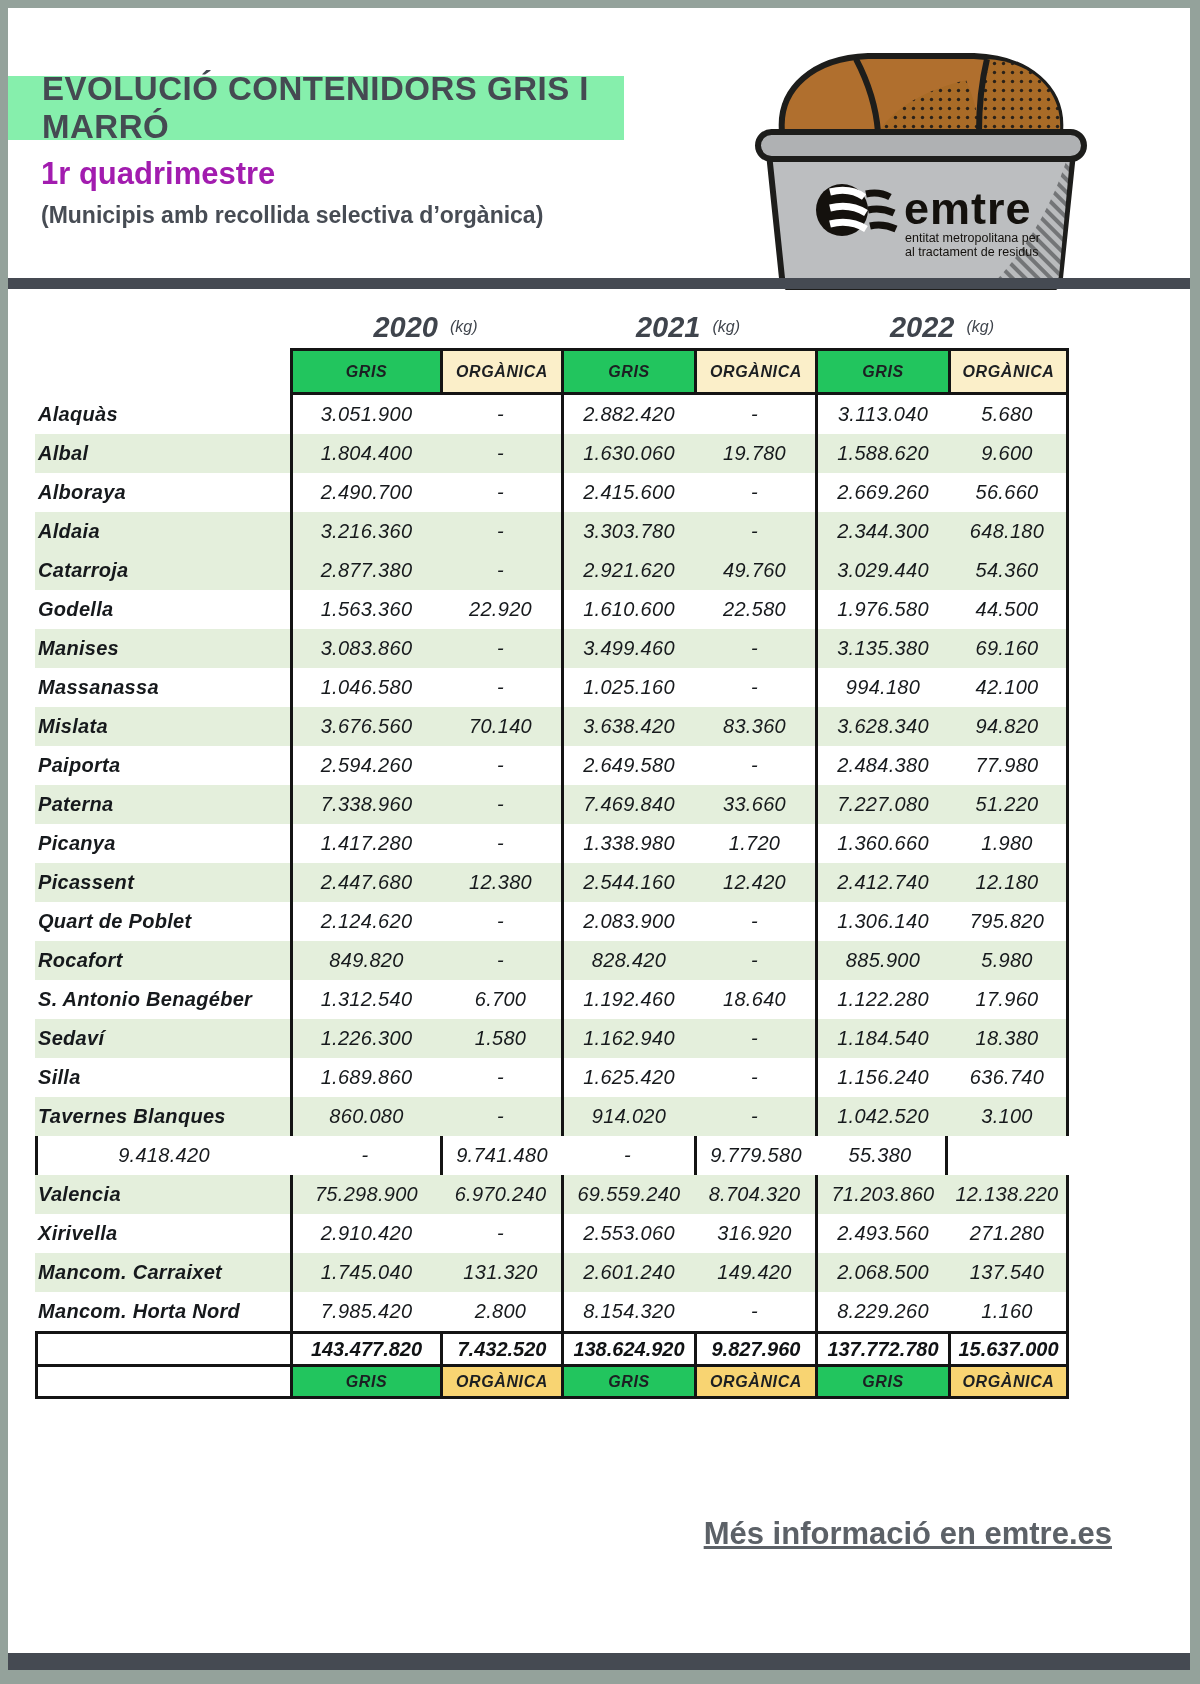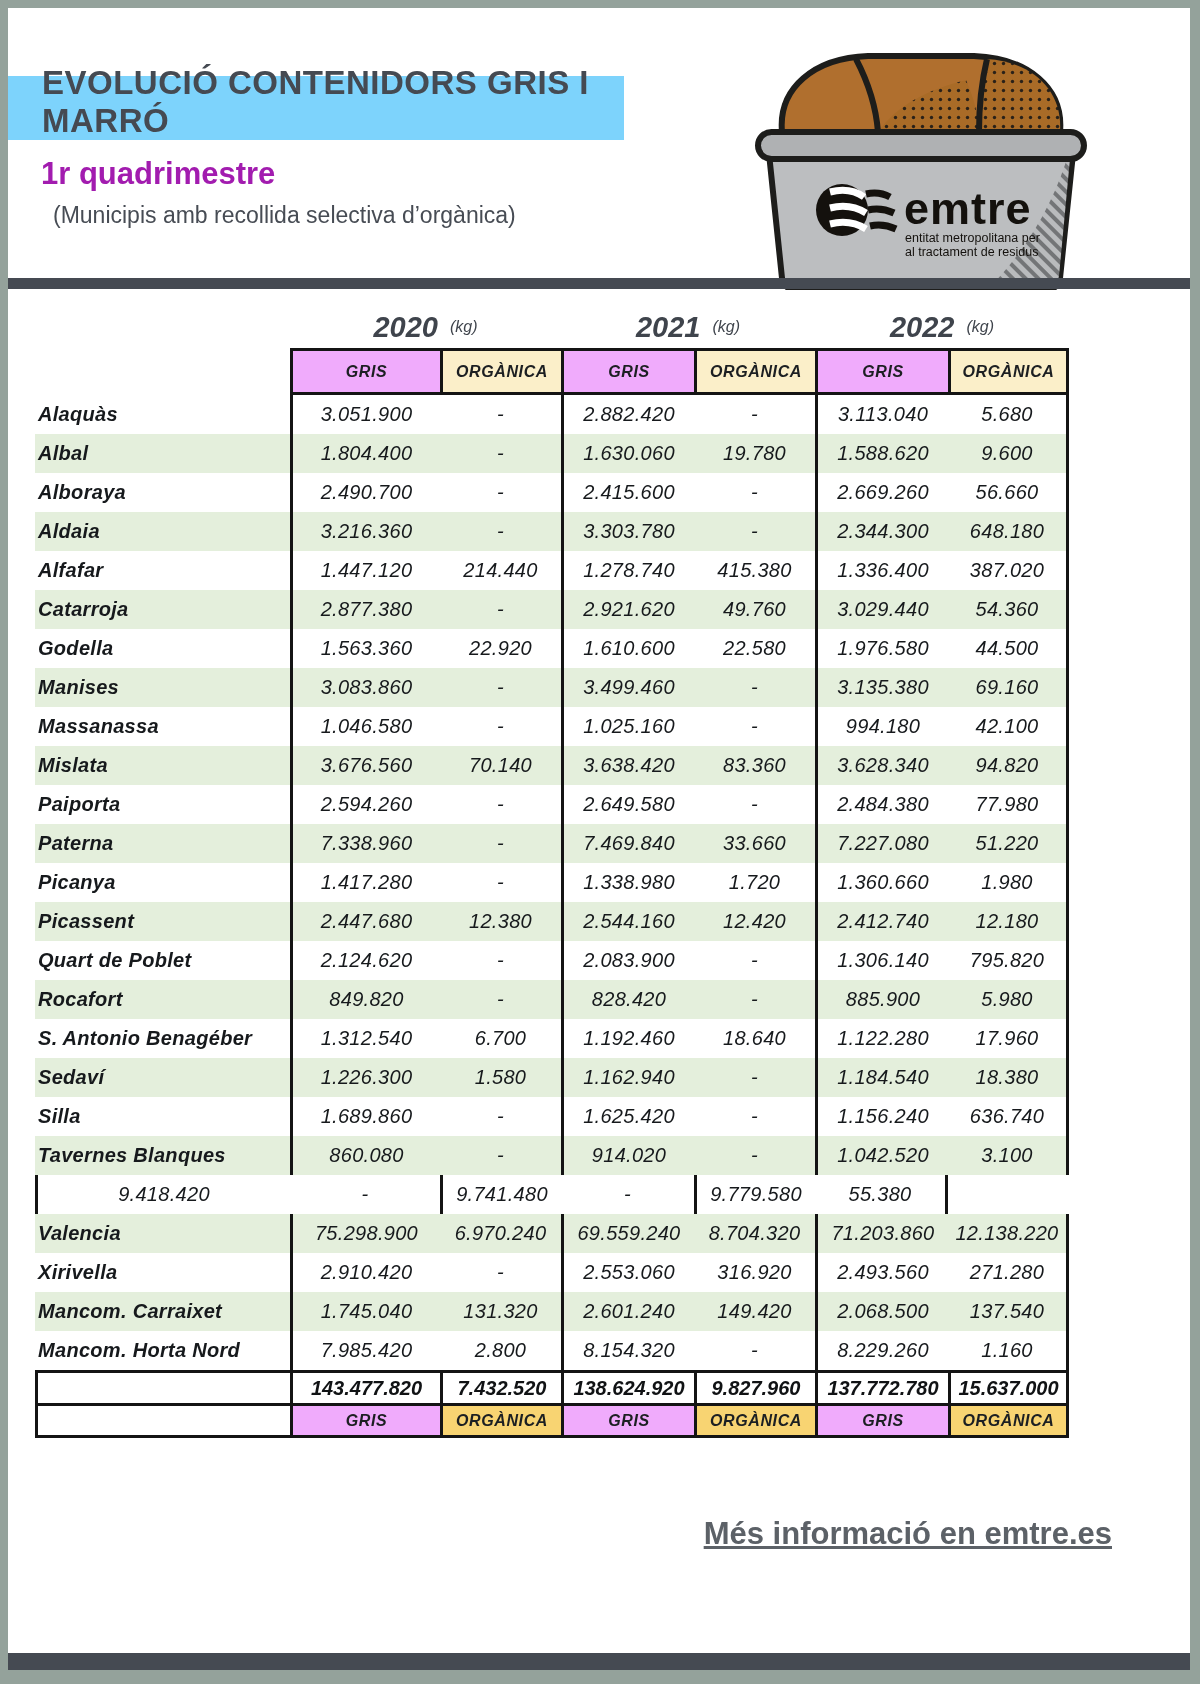--- a/index.html
+++ b/index.html
@@ -2,41 +2,41 @@
 <html><head>
 <meta charset="utf-8">
 <style>
   html,body{margin:0;padding:0;}
   body{font-family:"Liberation Sans","DejaVu Sans",sans-serif;}
   .page{position:relative;width:1200px;height:1684px;background:#94a29b;overflow:hidden;}
   .frame{position:absolute;left:8px;top:8px;right:10px;bottom:30px;background:#ffffff;}
   .bottom-bar{position:absolute;left:8px;right:10px;bottom:14px;height:17px;background:#454a52;}
 
   
-  .title-banner{position:absolute;left:0;top:68px;width:616px;height:64px;background:#7dd3fc;display:flex;align-items:flex-end;}
+  .title-banner{position:absolute;left:0;top:68px;width:616px;height:64px;background:#86efac;display:flex;align-items:center;}
   .title-banner h1{margin:0;padding-left:34px;font-size:33px;font-weight:800;letter-spacing:.5px;color:#454a52;}
   .subtitle{position:absolute;left:33px;top:148px;font-size:31px;font-weight:800;color:#a21caf;}
-  .note{position:absolute;left:45px;top:194px;font-size:23px;font-weight:400;color:#474c54;text-align:center;}
+  .note{position:absolute;left:33px;top:194px;font-size:23px;font-weight:700;color:#474c54;text-align:center;}
   .sep-bar{position:absolute;left:0;right:0;top:270px;height:11px;background:#454a52;z-index:5;}
   .bin{position:absolute;left:730px;top:24px;width:365px;height:258px;z-index:2;}
 
   
   .tbl{position:absolute;left:27px;top:302px;width:1034px;font-style:italic;}
   .grid-row{display:grid;grid-template-columns:255px 150px 121px 133px 121px 133px 121px;}
   .year-row{display:grid;grid-template-columns:255px 271px 254px 254px;height:38px;}
   .year-cell{display:flex;align-items:flex-end;justify-content:center;padding-bottom:4px;color:#3f444c;}
   .year-cell .yr{font-size:29px;font-weight:800;}
   .year-cell .kg{font-size:16px;font-weight:400;margin-left:12px;}
   .cell{display:flex;align-items:center;justify-content:center;box-sizing:border-box;}
   .lbl{justify-content:flex-start;padding-left:3px;font-size:21px;font-weight:700;color:#3c4247;}
   .hdr-row .cell{height:47px;font-size:16px;font-weight:700;letter-spacing:.6px;color:#1c1f22;
     border-style:solid;border-color:#141414;border-width:3px 0 3px 3px;}
   .hdr-row .cell.last{border-right-width:3px;}
   .hdr-row .lbl,.tot-row .lbl,.ftr-row .lbl{border:none;background:transparent;}
-  .bg-gris{background:#f0abfc;}
+  .bg-gris{background:#22c55e;}
   .bg-org{background:#fbefc9;}
   .bg-org-strong{background:#f8d472;}
   .body-row .cell{height:39px;font-size:20px;color:#16191c;letter-spacing:.3px;}
   .body-row.stripe{background:#e4efdc;}
   .body-row .bL{border-left:3px solid #141414;}
   .body-row .bR{border-right:3px solid #141414;}
   .tot-row .cell{height:36px;font-size:20px;font-weight:800;color:#101214;background:#fff;
     border-style:solid;border-color:#141414;border-width:3px 0 3px 3px;}
   .tot-row .cell.last{border-right-width:3px;}
   .ftr-row .cell{height:32px;font-size:16px;font-weight:700;letter-spacing:.6px;color:#1c1f22;
@@ -157,29 +157,20 @@
   </div>
           <div class="grid-row body-row stripe">
     <div class="cell lbl">Aldaia</div>
     <div class="cell bL">3.216.360</div>
     <div class="cell">-</div>
     <div class="cell bL">3.303.780</div>
     <div class="cell">-</div>
     <div class="cell bL">2.344.300</div>
     <div class="cell bR">648.180</div>
   </div>
-          <div class="grid-row body-row">
-    <div class="cell lbl">Alfafar</div>
-    <div class="cell bL">1.447.120</div>
-    <div class="cell">214.440</div>
-    <div class="cell bL">1.278.740</div>
-    <div class="cell">415.380</div>
-    <div class="cell bL">1.336.400</div>
-    <div class="cell bR">387.020</div>
-  </div>
           <div class="grid-row body-row stripe">
     <div class="cell lbl">Catarroja</div>
     <div class="cell bL">2.877.380</div>
     <div class="cell">-</div>
     <div class="cell bL">2.921.620</div>
     <div class="cell">49.760</div>
     <div class="cell bL">3.029.440</div>
     <div class="cell bR">54.360</div>
   </div>
           <div class="grid-row body-row">

